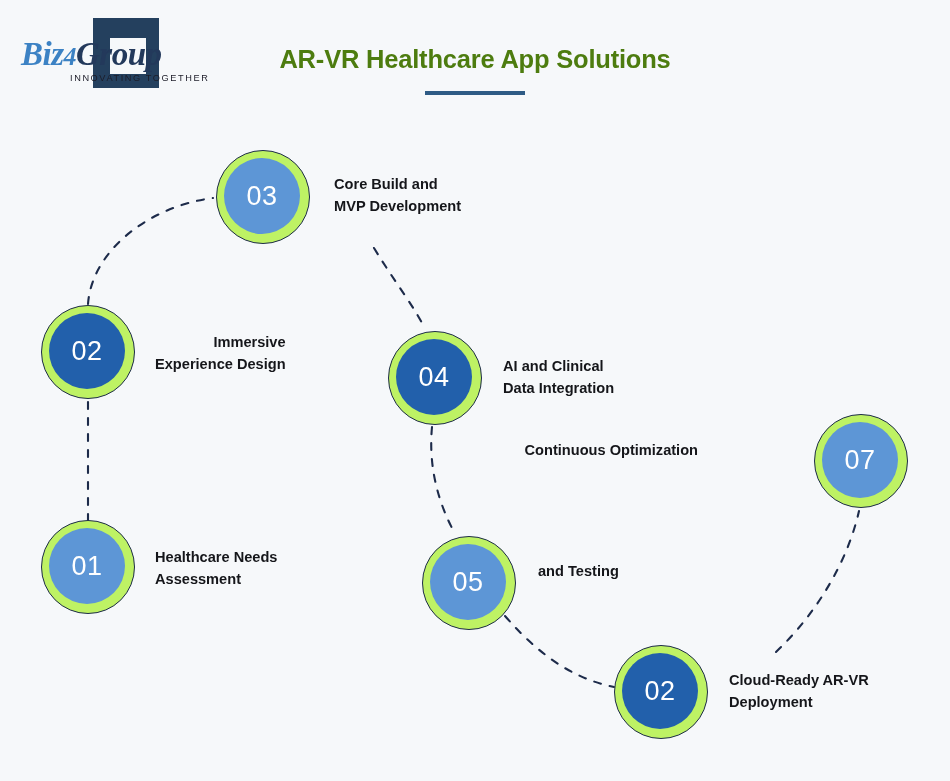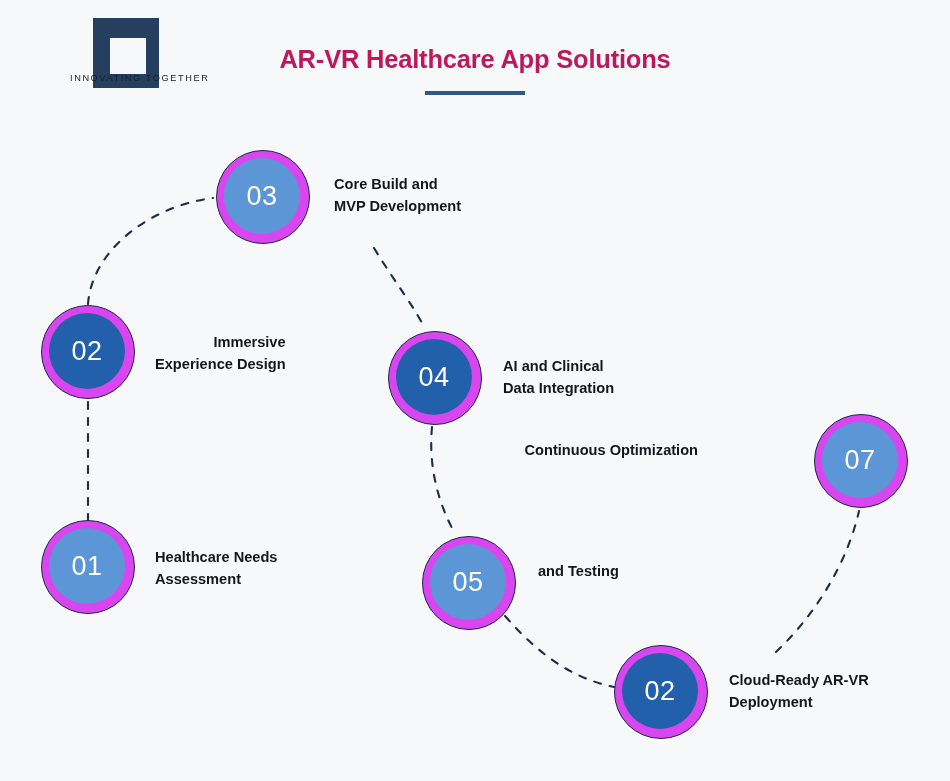--- a/index.html
+++ b/index.html
@@ -90,21 +90,21 @@
   #heading .line1 {
     font-size: 25.5px;
     font-weight: 700;
     color: #15161a;
     letter-spacing: -0.2px;
     line-height: 32px;
   }
   #heading .line2 {
     font-size: 25.5px;
     font-weight: 700;
-    color: #be185d;
+    color: #4d7c0f;
     letter-spacing: -0.2px;
     line-height: 32px;
     margin-top: 3px;
   }
   #heading-rule {
     width: 100px;
     height: 3.5px;
     background: #2e5b85;
     margin: 16px auto 0 auto;
   }
@@ -122,21 +122,21 @@
   
   .step {
     position: absolute;
   }
   .node {
     position: absolute;
     width: 94px;
     height: 94px;
     border-radius: 50%;
     border: 1.6px solid #1d2b4a;
-    background: #d946ef;
+    background: #bef264;
     box-sizing: border-box;
   }
   .node .disc {
     position: absolute;
     left: 7px;
     top: 7px;
     width: 76px;
     height: 76px;
     border-radius: 50%;
     display: flex;
@@ -162,20 +162,21 @@
   .label.left  { text-align: right; }
 </style>
 </head>
 <body>
 
 <div id="stage">
 
   <div id="logo">
     <div id="logo-square"></div>
     <div id="logo-notch"></div>
+    <div id="logo-wordmark"><span>Biz</span><span class="four">4</span><span class="dark">Group</span></div>
     <div id="logo-tagline">INNOVATING TOGETHER</div>
   </div>
 
   <div id="heading">
     <div class="line2">AR-VR Healthcare App Solutions</div>
     <div id="heading-rule"></div>
   </div>
 
   <svg id="connectors" viewBox="0 0 950 781" xmlns="http://www.w3.org/2000/svg">
     <g fill="none" stroke="#1d2b4a" stroke-width="2.1" stroke-linecap="round" stroke-dasharray="7 9">

